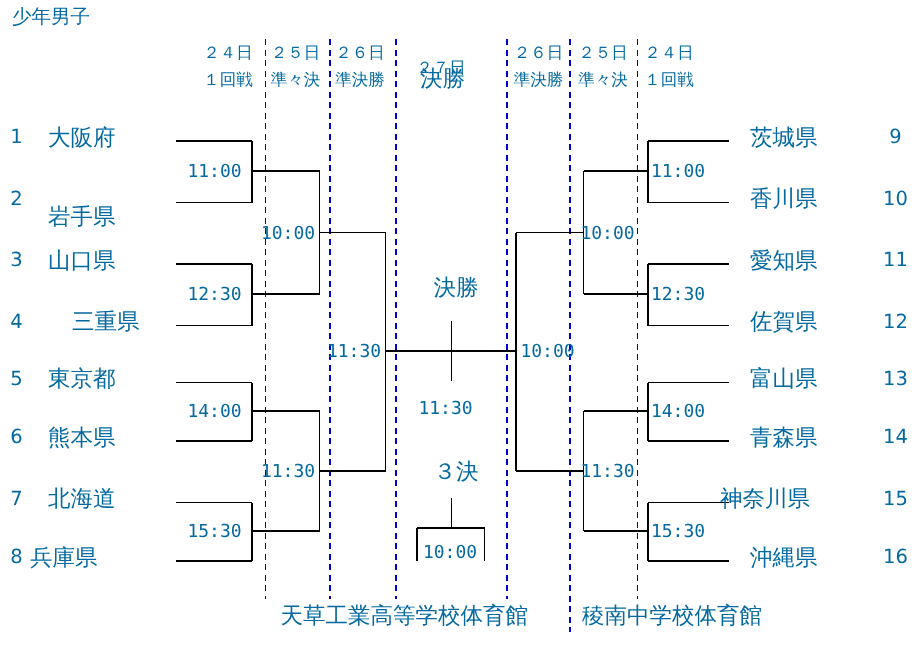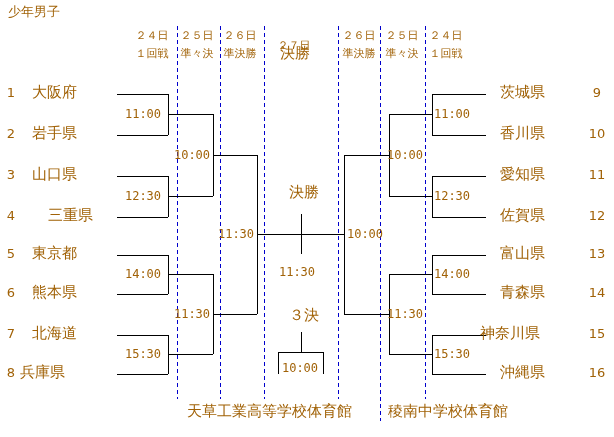--- a/index.html
+++ b/index.html
@@ -1,18 +1,18 @@
 <!DOCTYPE html>
 <html><head>
 <meta charset="utf-8">
 <style>
   html,body { margin:0; padding:0; background:#ffffff; }
   .canvas {
     position:relative; width:614px; height:437px; background:#ffffff;
-    font-family:"DejaVu Sans", sans-serif; color:#a16207; overflow:hidden;
+    font-family:"DejaVu Sans", sans-serif; color:#0369a1; overflow:hidden;
   }
   .txt { position:absolute; white-space:nowrap; line-height:1; }
   .vc { transform:translateY(-50%); }
   .cc { transform:translate(-50%,-50%); }
   .title { font-size:13px; }
   .hdr  { font-size:11px; text-align:right; }
   .big  { font-size:15px;text-align:right; }
   .name { font-size:15px; }
   .seed { font-size:13px; text-align:center; }
   .time { font-size:12px; font-family:"DejaVu Sans Mono", monospace; }
@@ -70,21 +70,21 @@
   <div class="txt hdr cc" style="left:359px;top:35px">２６日</div>
   <div class="txt hdr cc" style="left:359px;top:53px">準決勝</div>
   <div class="txt hdr cc" style="left:402px;top:35px">２５日</div>
   <div class="txt hdr cc" style="left:402px;top:53px">準々決</div>
   <div class="txt hdr cc" style="left:446px;top:35px">２４日</div>
   <div class="txt hdr cc" style="left:446px;top:53px">１回戦</div>
 
   <div class="txt seed cc" style="left:11px;top:92px">1</div>
   <div class="txt name vc" style="left:32px;top:92px">大阪府</div>
   <div class="txt seed cc" style="left:11px;top:133px">2</div>
-  <div class="txt name vc" style="left:32px;top:133px">岩手県</div>
+  <div class="txt name vc" style="left:32px;top:145px">岩手県</div>
   <div class="txt seed cc" style="left:11px;top:174px">3</div>
   <div class="txt name vc" style="left:32px;top:174px">山口県</div>
   <div class="txt seed cc" style="left:11px;top:215px">4</div>
   <div class="txt name vc" style="left:48px;top:215px">三重県</div>
   <div class="txt seed cc" style="left:11px;top:253px">5</div>
   <div class="txt name vc" style="left:32px;top:253px">東京都</div>
   <div class="txt seed cc" style="left:11px;top:292px">6</div>
   <div class="txt name vc" style="left:32px;top:292px">熊本県</div>
   <div class="txt seed cc" style="left:11px;top:333px">7</div>
   <div class="txt name vc" style="left:32px;top:333px">北海道</div>

